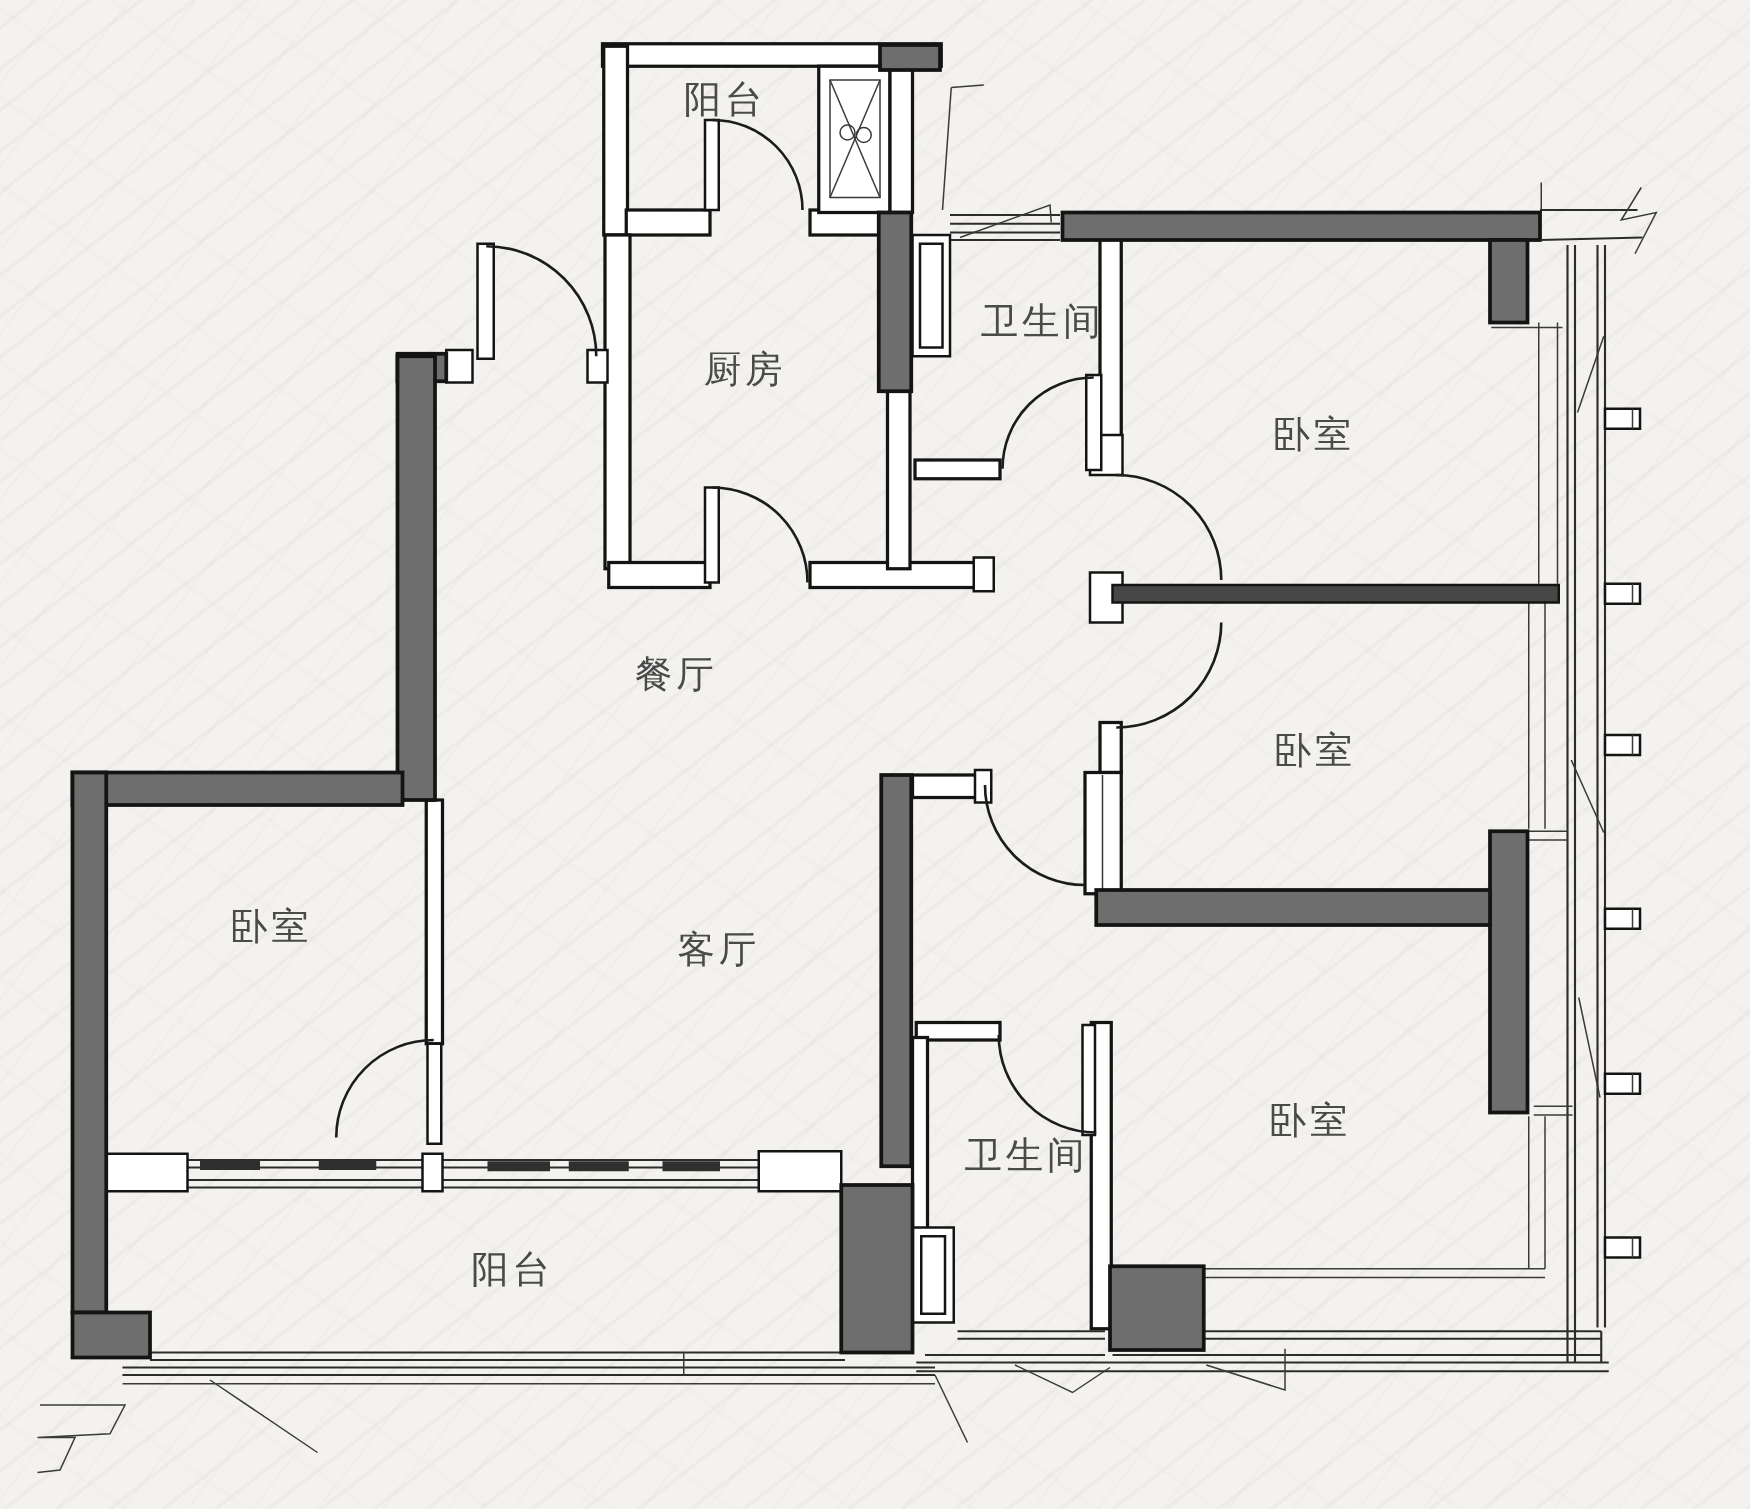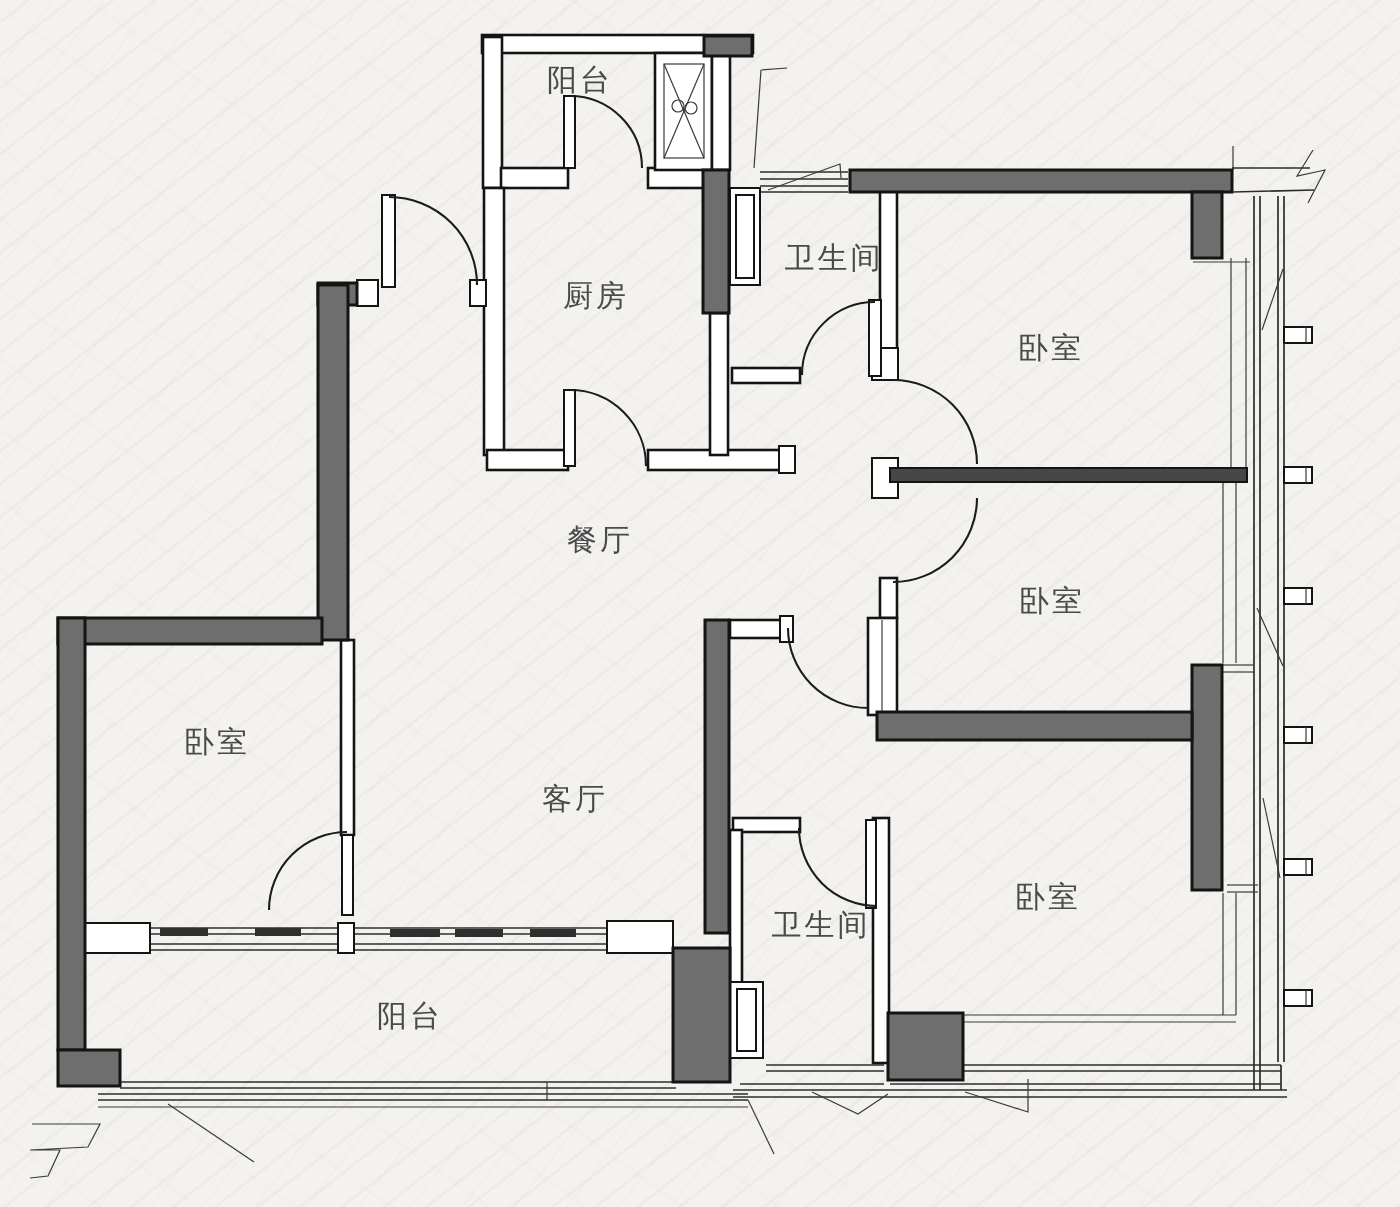--- a/index.html
+++ b/index.html
@@ -241,20 +241,20 @@
       <rect class="dsh" x="390" y="929" width="50" height="8"></rect>
       <rect class="dsh" x="455" y="929" width="48" height="8"></rect>
       <rect class="dsh" x="530" y="929" width="46" height="8"></rect>
     </g>
   </svg>
 
   <div class="room-label" style="left:580px;top:80px;">阳台</div>
   <div class="room-label" style="left:596px;top:296px;">厨房</div>
   <div class="room-label" style="left:834px;top:258px;">卫生间</div>
   <div class="room-label" style="left:1051px;top:348px;">卧室</div>
-  <div class="room-label" style="left:600px;top:540px;">餐厅</div>
+  <div class="room-label" style="left:541px;top:540px;">餐厅</div>
   <div class="room-label" style="left:1052px;top:601px;">卧室</div>
   <div class="room-label" style="left:217px;top:742px;">卧室</div>
-  <div class="room-label" style="left:575px;top:799px;">客厅</div>
+  <div class="room-label" style="left:575px;top:760px;">客厅</div>
   <div class="room-label" style="left:821px;top:925px;">卫生间</div>
   <div class="room-label" style="left:1048px;top:897px;">卧室</div>
   <div class="room-label" style="left:410px;top:1016px;">阳台</div>
 </div>
 
 </body></html>

